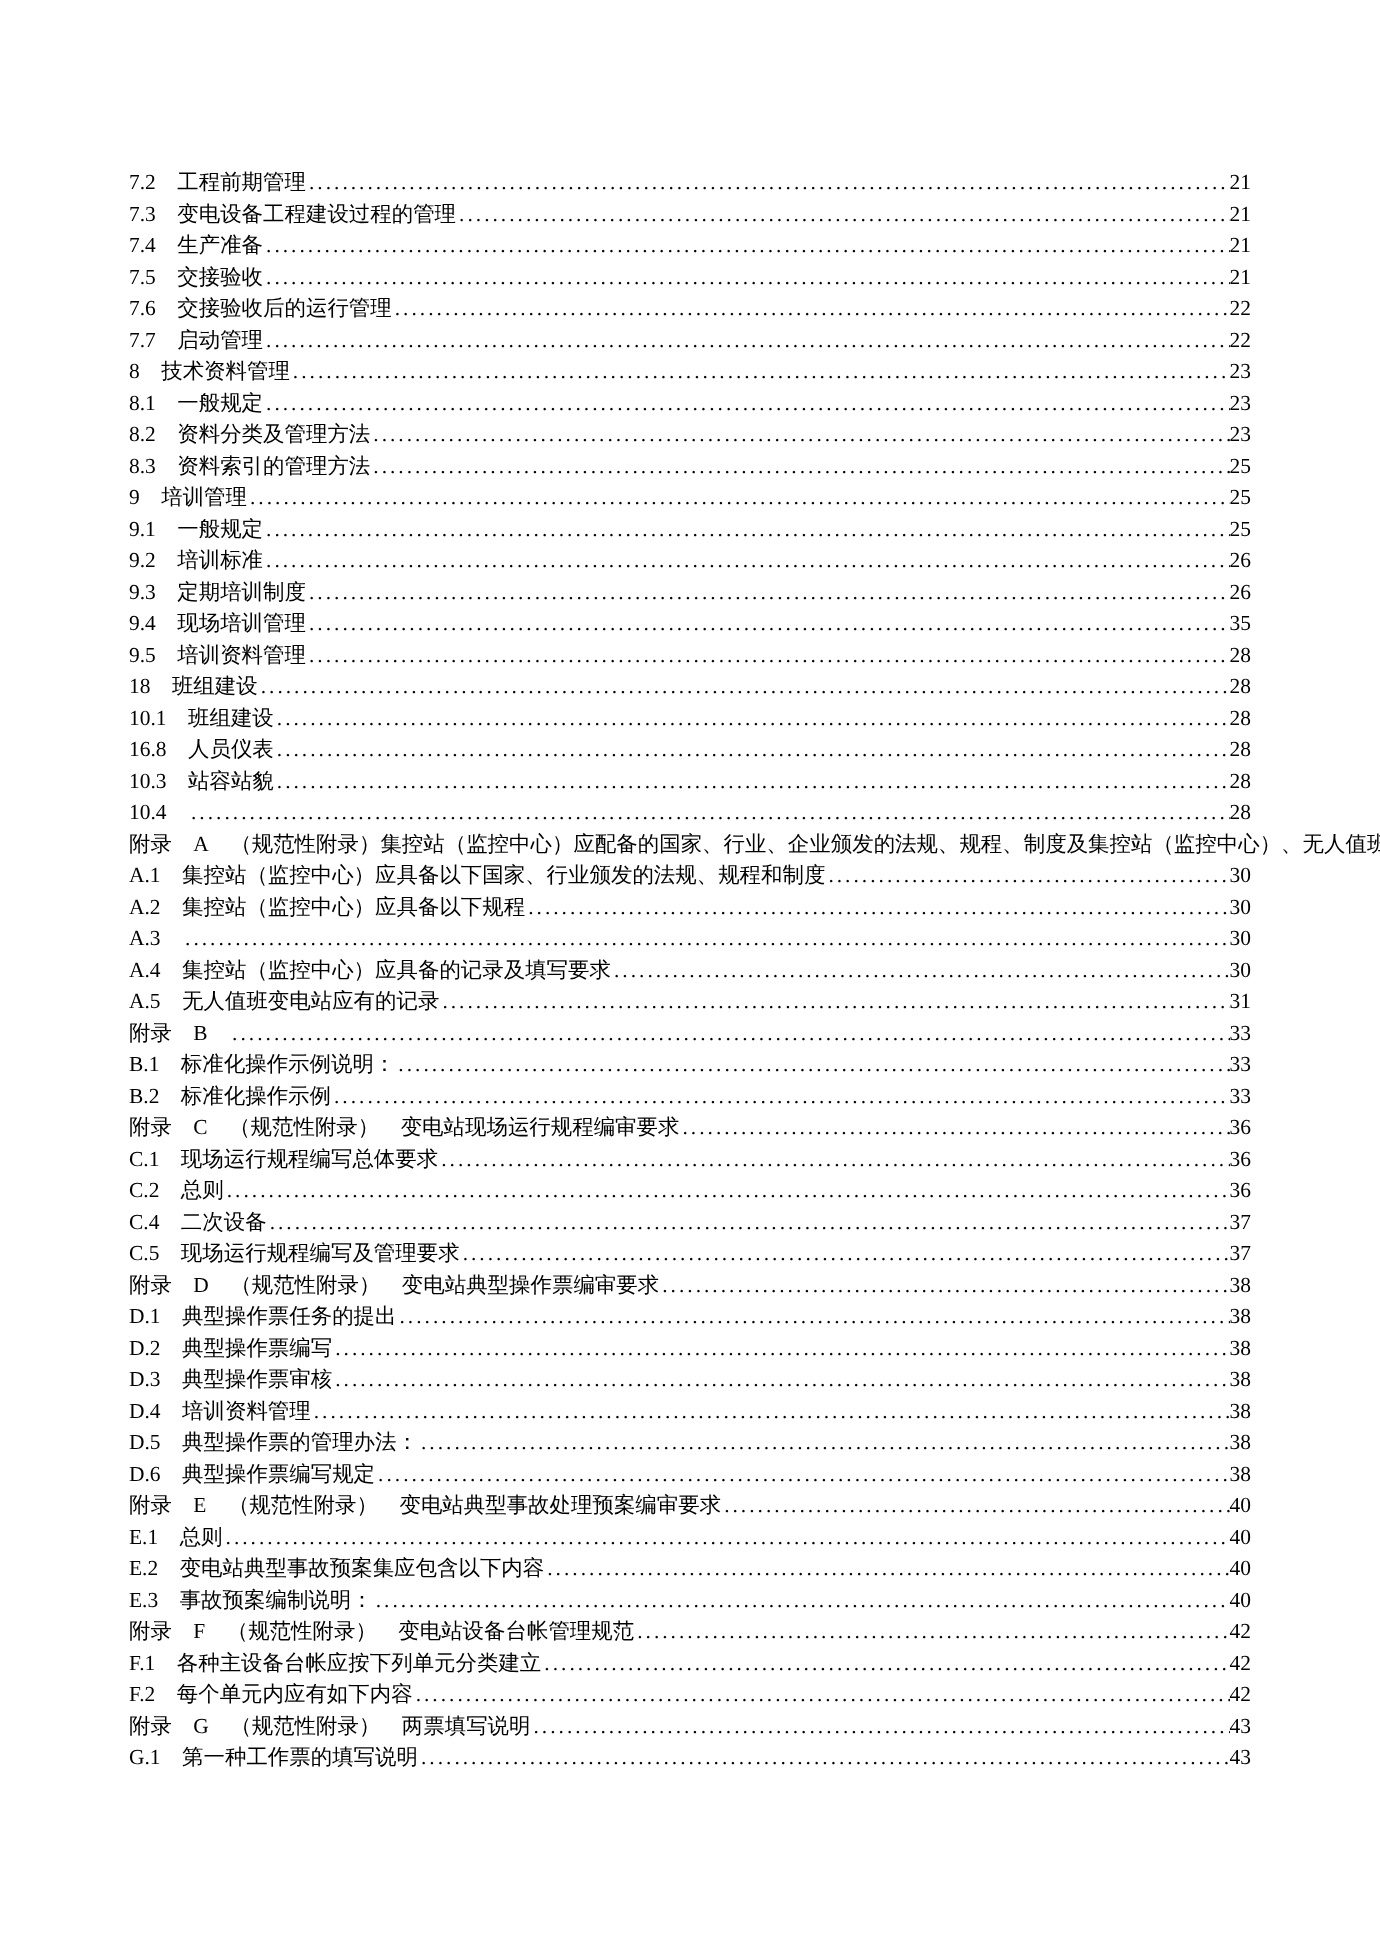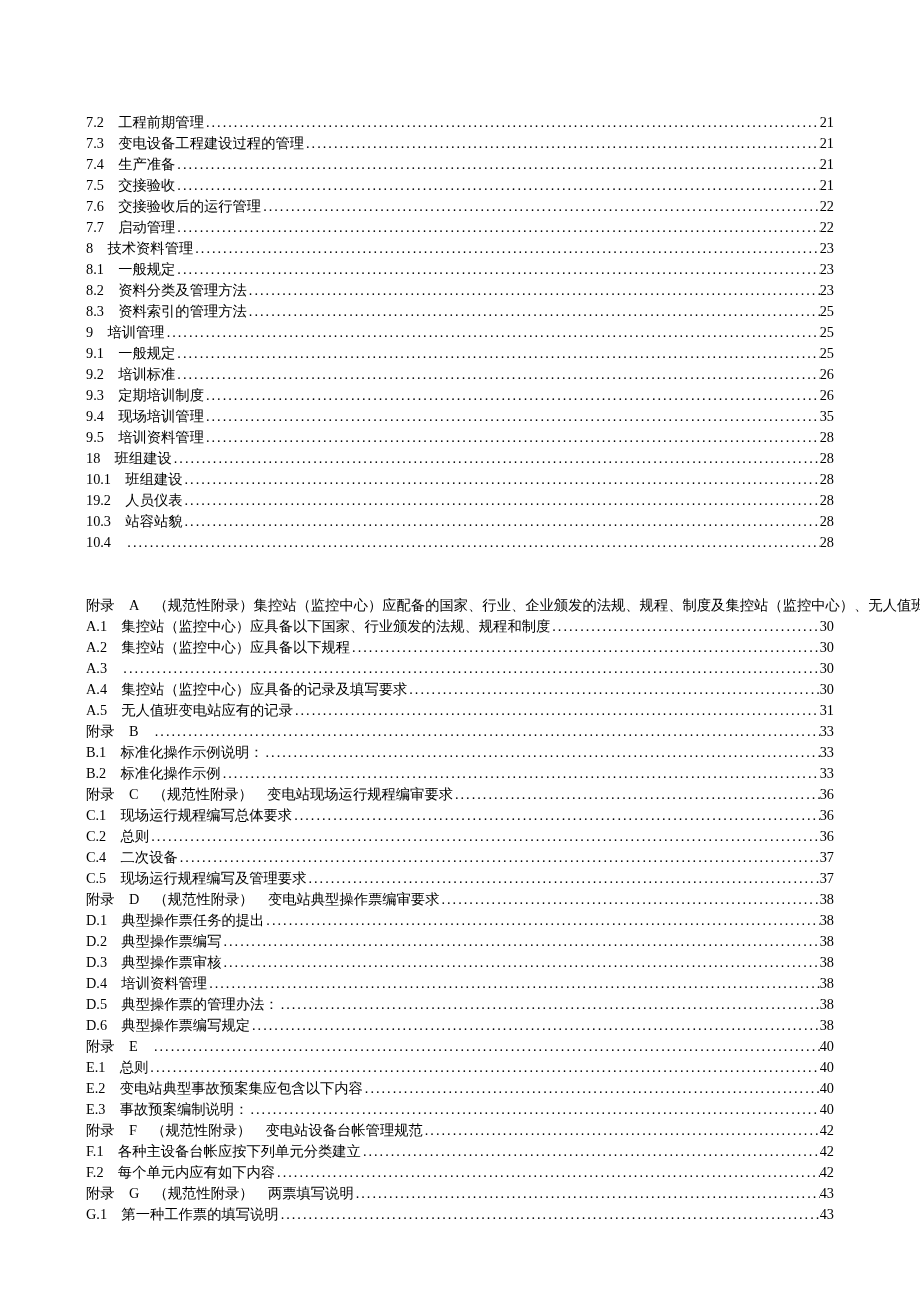--- a/index.html
+++ b/index.html
@@ -171,40 +171,40 @@
         <span class="toc-page">28</span>
       </div>
       <div class="toc-line">
         <span class="toc-text">10.1</span>
         <span class="toc-text">　</span>
         <span class="toc-text">班组建设</span>
         <span class="toc-dots"></span>
         <span class="toc-page">28</span>
       </div>
       <div class="toc-line">
-        <span class="toc-text">19.2</span>
+        <span class="toc-text">16.8</span>
         <span class="toc-text">　</span>
         <span class="toc-text">人员仪表</span>
         <span class="toc-dots"></span>
         <span class="toc-page">28</span>
       </div>
       <div class="toc-line">
         <span class="toc-text">10.3</span>
         <span class="toc-text">　</span>
         <span class="toc-text">站容站貌</span>
         <span class="toc-dots"></span>
         <span class="toc-page">28</span>
       </div>
       <div class="toc-line">
         <span class="toc-text">10.4</span>
         <span class="toc-text">　</span>
         <span class="toc-dots"></span>
         <span class="toc-page">28</span>
       </div>
-      <div class="toc-line" style="white-space: normal; margin-top: 42px;">
+      <div class="toc-line" style="white-space: normal;">
         <span class="toc-text">附录　A</span>
         <span class="toc-text">　</span>
         <span class="toc-text toc-text-wrap">（规范性附录）集控站（监控中心）应配备的国家、行业、企业颁发的法规、规程、制度及集控站（监控中心）、无人值班变电站应有的记录</span>
       </div>
       <div class="toc-line">
         <span class="toc-text">A.1</span>
         <span class="toc-text">　</span>
         <span class="toc-text">集控站（监控中心）应具备以下国家、行业颁发的法规、规程和制度</span>
         <span class="toc-dots"></span>
         <span class="toc-page">30</span>
@@ -336,20 +336,21 @@
       <div class="toc-line">
         <span class="toc-text">D.6</span>
         <span class="toc-text">　</span>
         <span class="toc-text">典型操作票编写规定</span>
         <span class="toc-dots"></span>
         <span class="toc-page">38</span>
       </div>
       <div class="toc-line">
         <span class="toc-text">附录　E</span>
         <span class="toc-text">　</span>
+        <span class="toc-text">（规范性附录）　变电站典型事故处理预案编审要求</span>
         <span class="toc-dots"></span>
         <span class="toc-page">40</span>
       </div>
       <div class="toc-line">
         <span class="toc-text">E.1</span>
         <span class="toc-text">　</span>
         <span class="toc-text">总则</span>
         <span class="toc-dots"></span>
         <span class="toc-page">40</span>
       </div>

